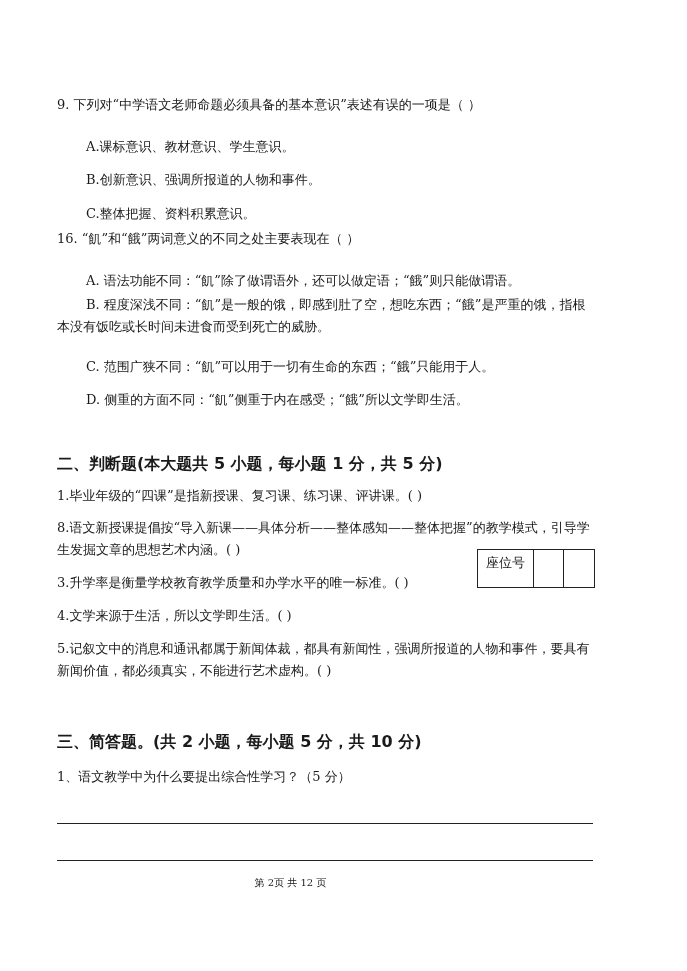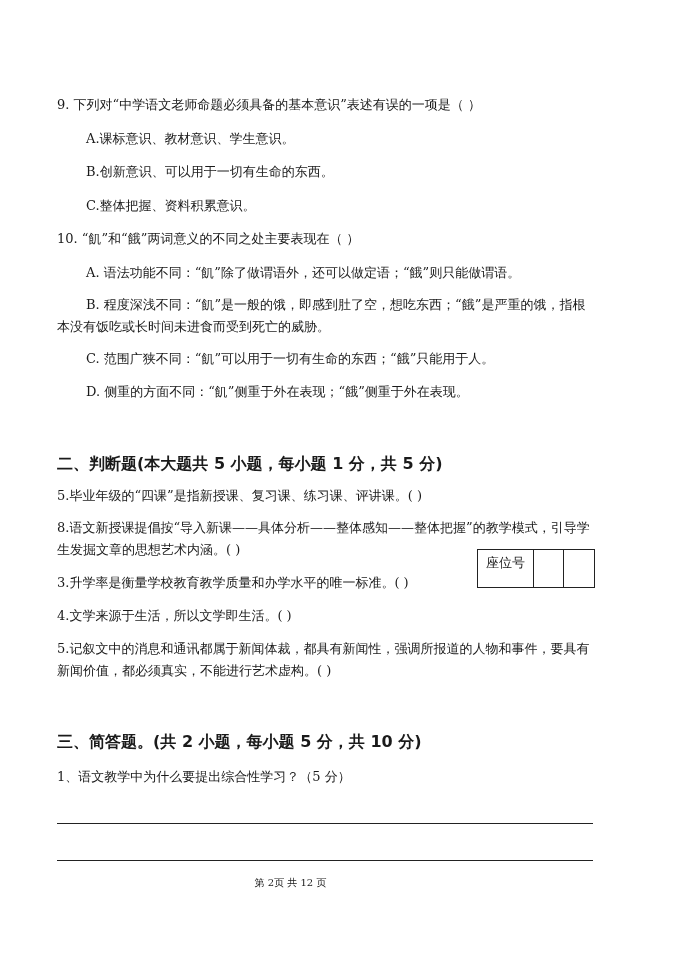--- a/index.html
+++ b/index.html
@@ -1,46 +1,46 @@
 <!DOCTYPE html>
 <html><head>
 <meta charset="utf-8">
 <style>
   html, body { margin: 0; padding: 0; background: #ffffff; }
   body { width: 687px; height: 971px; position: relative; overflow: hidden;
          font-family: "DejaVu Serif", "Liberation Serif", serif; color: #1a1a1a; font-size: 13px; }
   .line { position: absolute; left: 57px; line-height: 20px; }
-  .opt { left: 86px; }
+  .opt { left: 86px; margin-top: 8px; }
   .wrap { white-space: normal; width: 540px; line-height: 22px; }
   .bold { font-weight: bold; font-family: "DejaVu Sans", "Liberation Sans", sans-serif; font-size: 16px; }
   .answer-line { position: absolute; left: 57px; width: 536px; height: 0; border-top: 1.2px solid #222; }
   .seat-box { position: absolute; left: 477px; top: 549px; width: 116px; height: 37px; border: 1px solid #222; display: flex; }
   .seat-box .c1 { width: 56px; border-right: 1px solid #222; padding: 4px 0 0 8px; box-sizing: border-box; font-size: 13px; }
   .seat-box .c2 { width: 29px; border-right: 1px solid #222; }
   .seat-box .c3 { flex: 1; }
   .footer { position: absolute; top: 876px; left: 0; width: 581px; text-align: center; font-size: 10px; }
 </style>
 </head>
 <body>
 
 <div>
 
   <div class="line" style="top:95px">9.  下列对“中学语文老师命题必须具备的基本意识”表述有误的一项是（          ）</div>
   <div class="line opt" style="top:129px">A.课标意识、教材意识、学生意识。</div>
-  <div class="line opt" style="top:162px">B.创新意识、可以用于一切有生命的东西。</div>
+  <div class="line opt" style="top:162px">B.创新意识、强调所报道的人物和事件。</div>
   <div class="line opt" style="top:196px">C.整体把握、资料积累意识。</div>
 
-  <div class="line" style="top:229px">10.  “飢”和“餓”两词意义的不同之处主要表现在（          ）</div>
+  <div class="line" style="top:229px">16.  “飢”和“餓”两词意义的不同之处主要表现在（          ）</div>
   <div class="line opt" style="top:263px">A.  语法功能不同：“飢”除了做谓语外，还可以做定语；“餓”则只能做谓语。</div>
   <div class="line wrap" style="top:294px; text-indent:29px;">B.  程度深浅不同：“飢”是一般的饿，即感到肚了空，想吃东西；“餓”是严重的饿，指根本没有饭吃或长时间未进食而受到死亡的威胁。</div>
   <div class="line opt" style="top:349px">C.  范围广狭不同：“飢”可以用于一切有生命的东西；“餓”只能用于人。</div>
-  <div class="line opt" style="top:382px">D.  侧重的方面不同：“飢”侧重于外在表现；“餓”侧重于外在表现。</div>
+  <div class="line opt" style="top:382px">D.  侧重的方面不同：“飢”侧重于内在感受；“餓”所以文学即生活。</div>
 
   <div class="line bold" style="top:454px">二、判断题(本大题共 5 小题，每小题 1 分，共 5 分)</div>
-  <div class="line" style="top:486px">5.毕业年级的“四课”是指新授课、复习课、练习课、评讲课。(        )</div>
+  <div class="line" style="top:486px">1.毕业年级的“四课”是指新授课、复习课、练习课、评讲课。(        )</div>
   <div class="line wrap" style="top:517px">8.语文新授课提倡按“导入新课——具体分析——整体感知——整体把握”的教学模式，引导学生发掘文章的思想艺术内涵。(        )</div>
   <div class="line" style="top:573px">3.升学率是衡量学校教育教学质量和办学水平的唯一标准。(        )</div>
   <div class="line" style="top:606px">4.文学来源于生活，所以文学即生活。(        )</div>
   <div class="line wrap" style="top:638px">5.记叙文中的消息和通讯都属于新闻体裁，都具有新闻性，强调所报道的人物和事件，要具有新闻价值，都必须真实，不能进行艺术虚构。(          )</div>
 
   <div class="seat-box">
     <div class="c1">座位号</div>
     <div class="c2"></div>
     <div class="c3"></div>
   </div>

